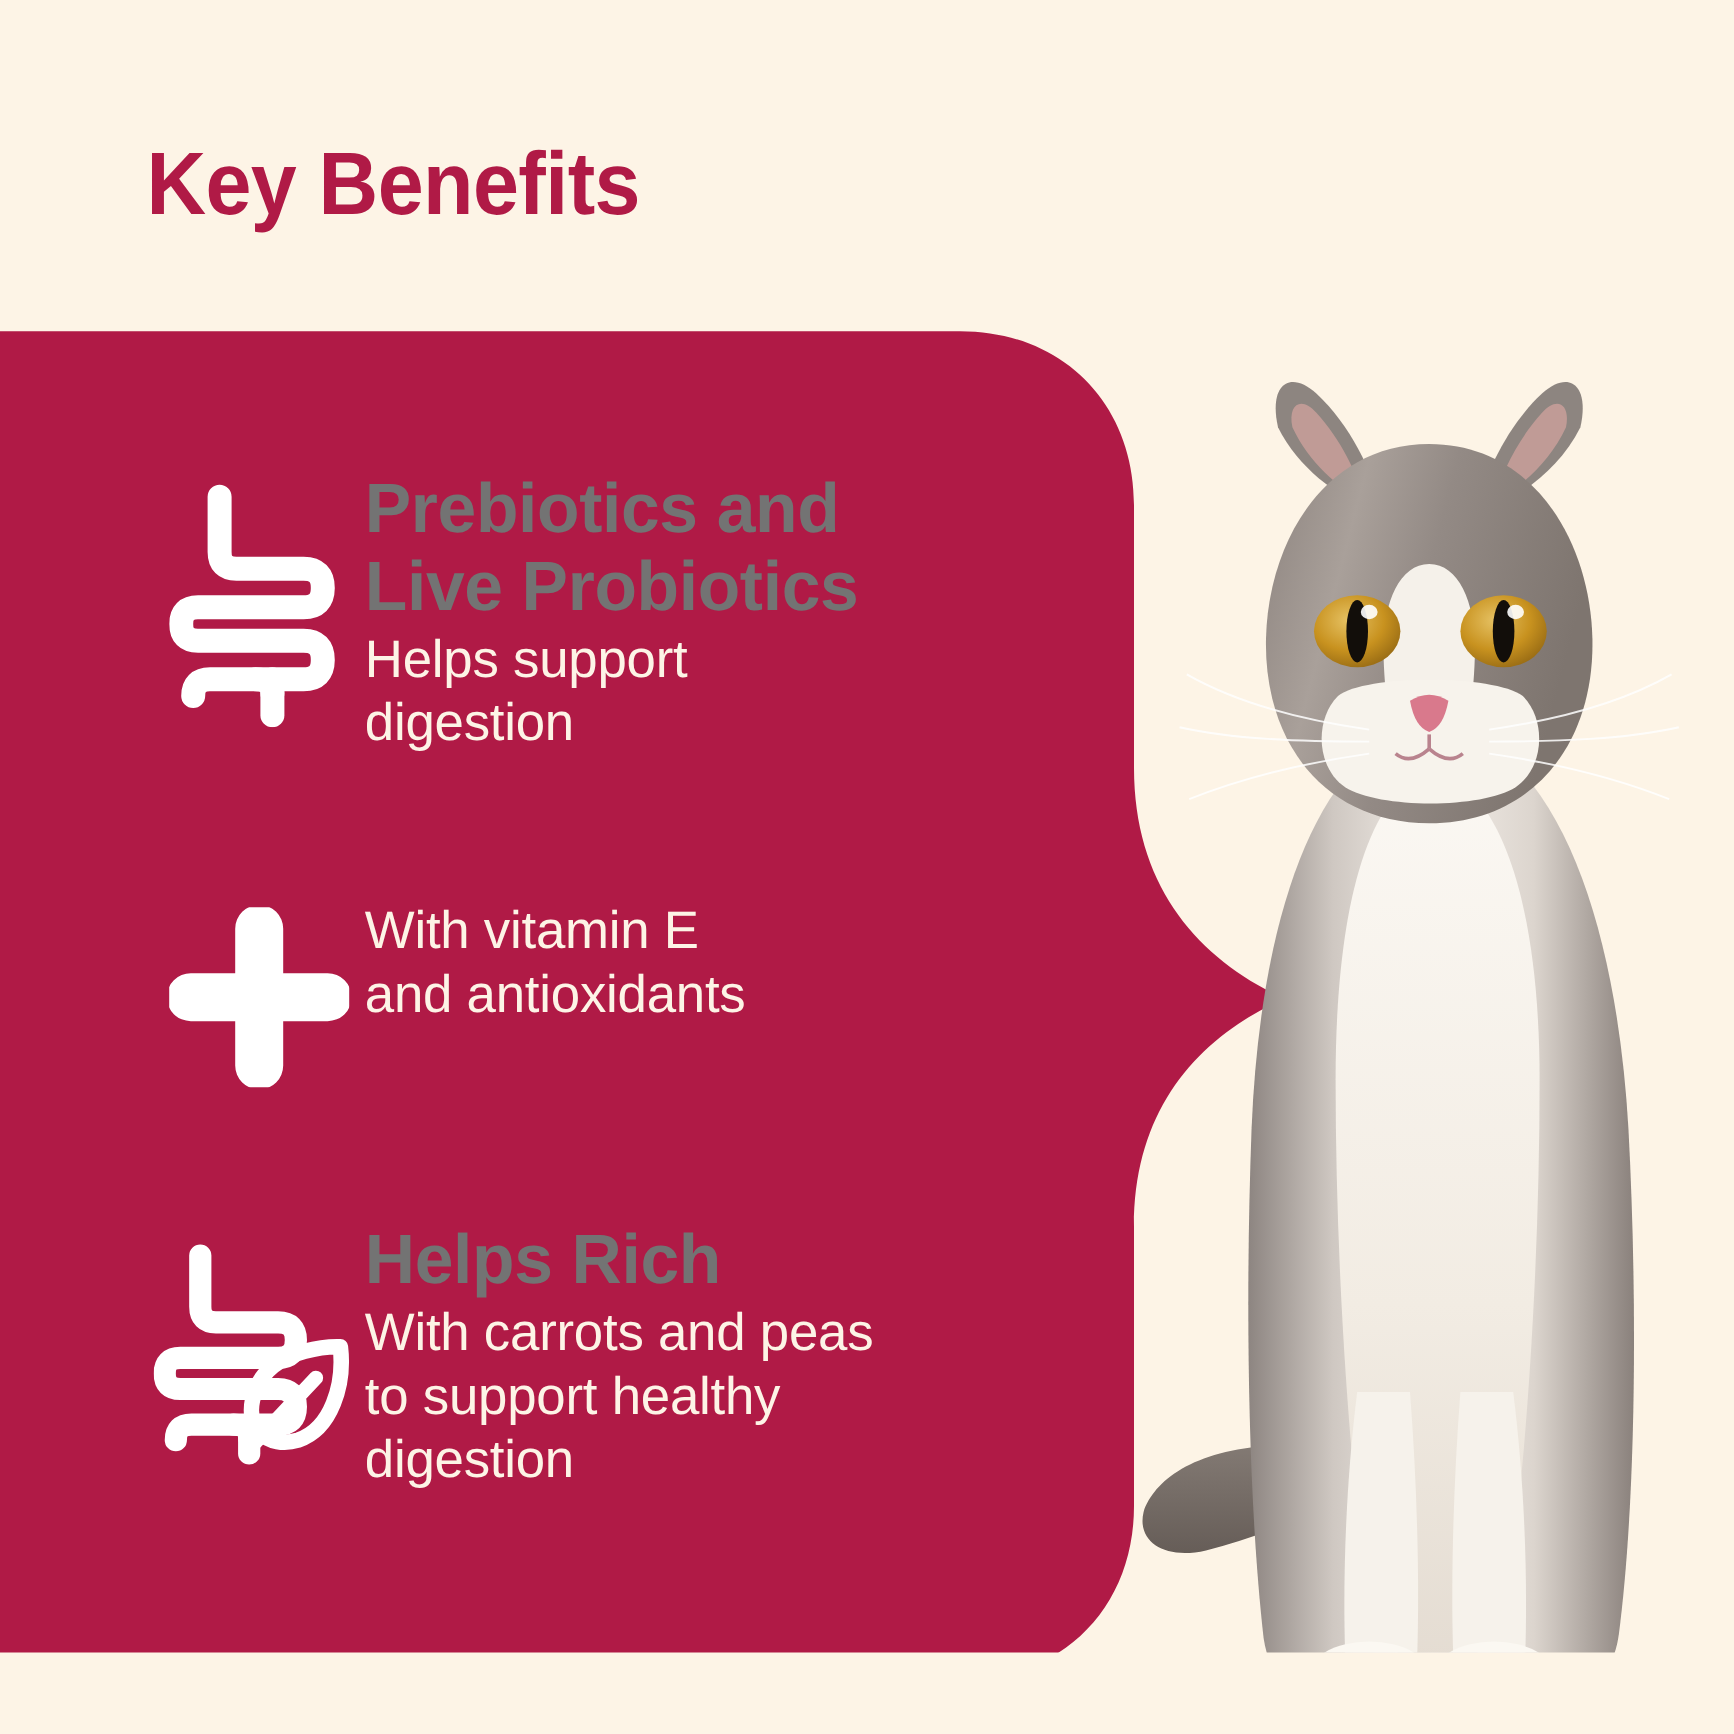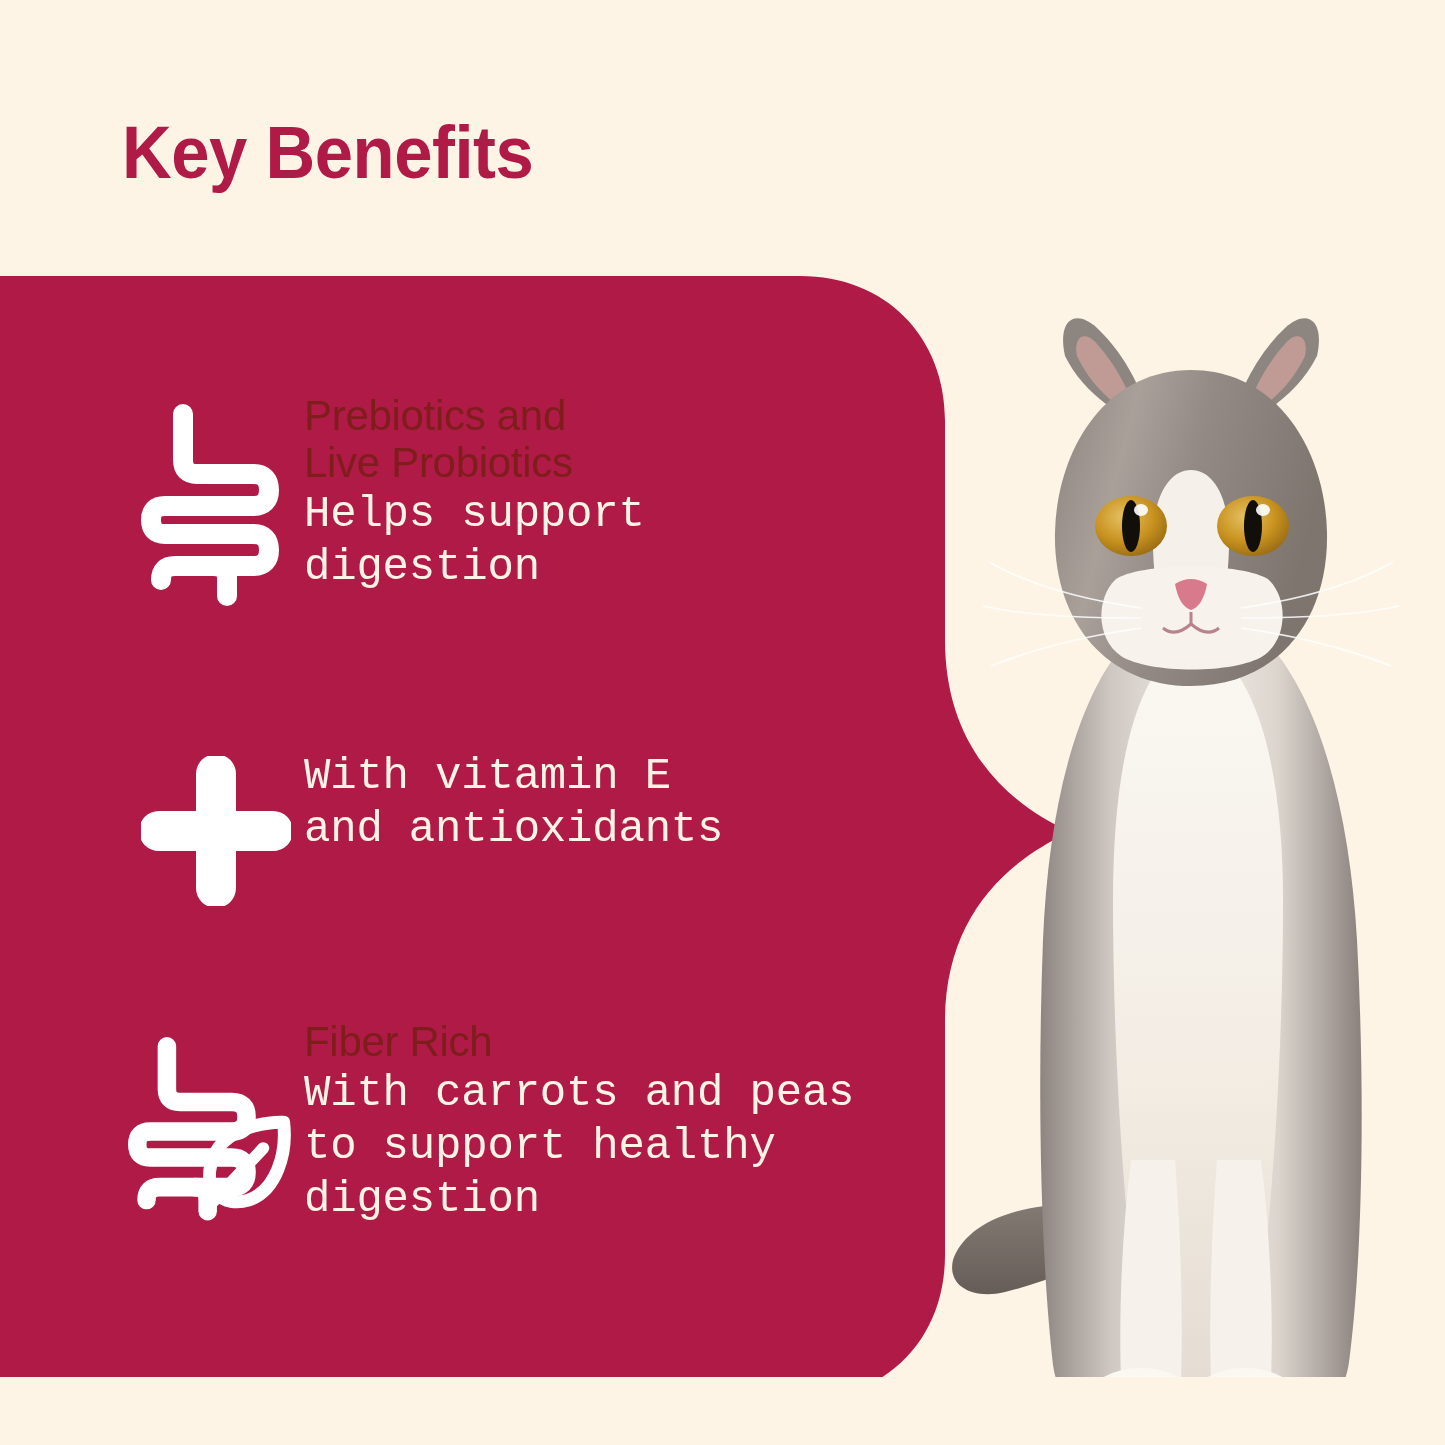--- a/index.html
+++ b/index.html
@@ -56,36 +56,35 @@
   .benefit-icon {
     width:176px;
     flex:0 0 176px;
     display:flex;
     justify-content:center;
     padding-top:8px;
   }
   .benefit-text { padding-top:0; }
 
   .benefit-title {
-    color:#7f1d1d;
-    font-size:42px;
-    font-weight:normal;
+    color:#737373;
+    font-size:58px;
+    font-weight:bold;
     line-height:1.12;
     letter-spacing:-0.3px;
     white-space:pre-line;
   }
   .benefit-desc {
     color:#FDF4E6;
     font-size:44px;
     font-weight:normal;
     line-height:1.2;
     letter-spacing:-0.2px;
     white-space:pre-line;
     margin-top:2px;
-    font-family:Liberation Mono, monospace;
   }
 
   
   .cat-photo {
     position:absolute;
     right:0; top:300px;
     width:500px; height:1145px;
   }
 </style>
 </head>
@@ -252,21 +251,21 @@
           <path d="M 86,166 L 86,192" fill="none" stroke="#FFFFFF" stroke-width="20" stroke-linecap="round"></path>
           <path d="M 86,178 Q 86,166 72,166" fill="none" stroke="#FFFFFF" stroke-width="20" stroke-linecap="round" stroke-linejoin="round"></path>
 
           <path d="M 168,96 C 168,96 108,94 92,134 C 78,170 104,188 130,180
                    C 160,170 172,130 168,96 Z" fill="none" stroke="#FFFFFF" stroke-width="14" stroke-linejoin="round"></path>
 
           <path d="M 84,190 L 146,124" fill="none" stroke="#FFFFFF" stroke-width="13" stroke-linecap="round"></path>
         </svg>
       </div>
       <div class="benefit-text">
-        <div class="benefit-title">Fiber Rich</div>
+        <div class="benefit-title">Helps Rich</div>
         <div class="benefit-desc">With carrots and peas
 to support healthy
 digestion</div>
       </div>
     </div>
 
   </div>
 </div>
 
 </body></html>

